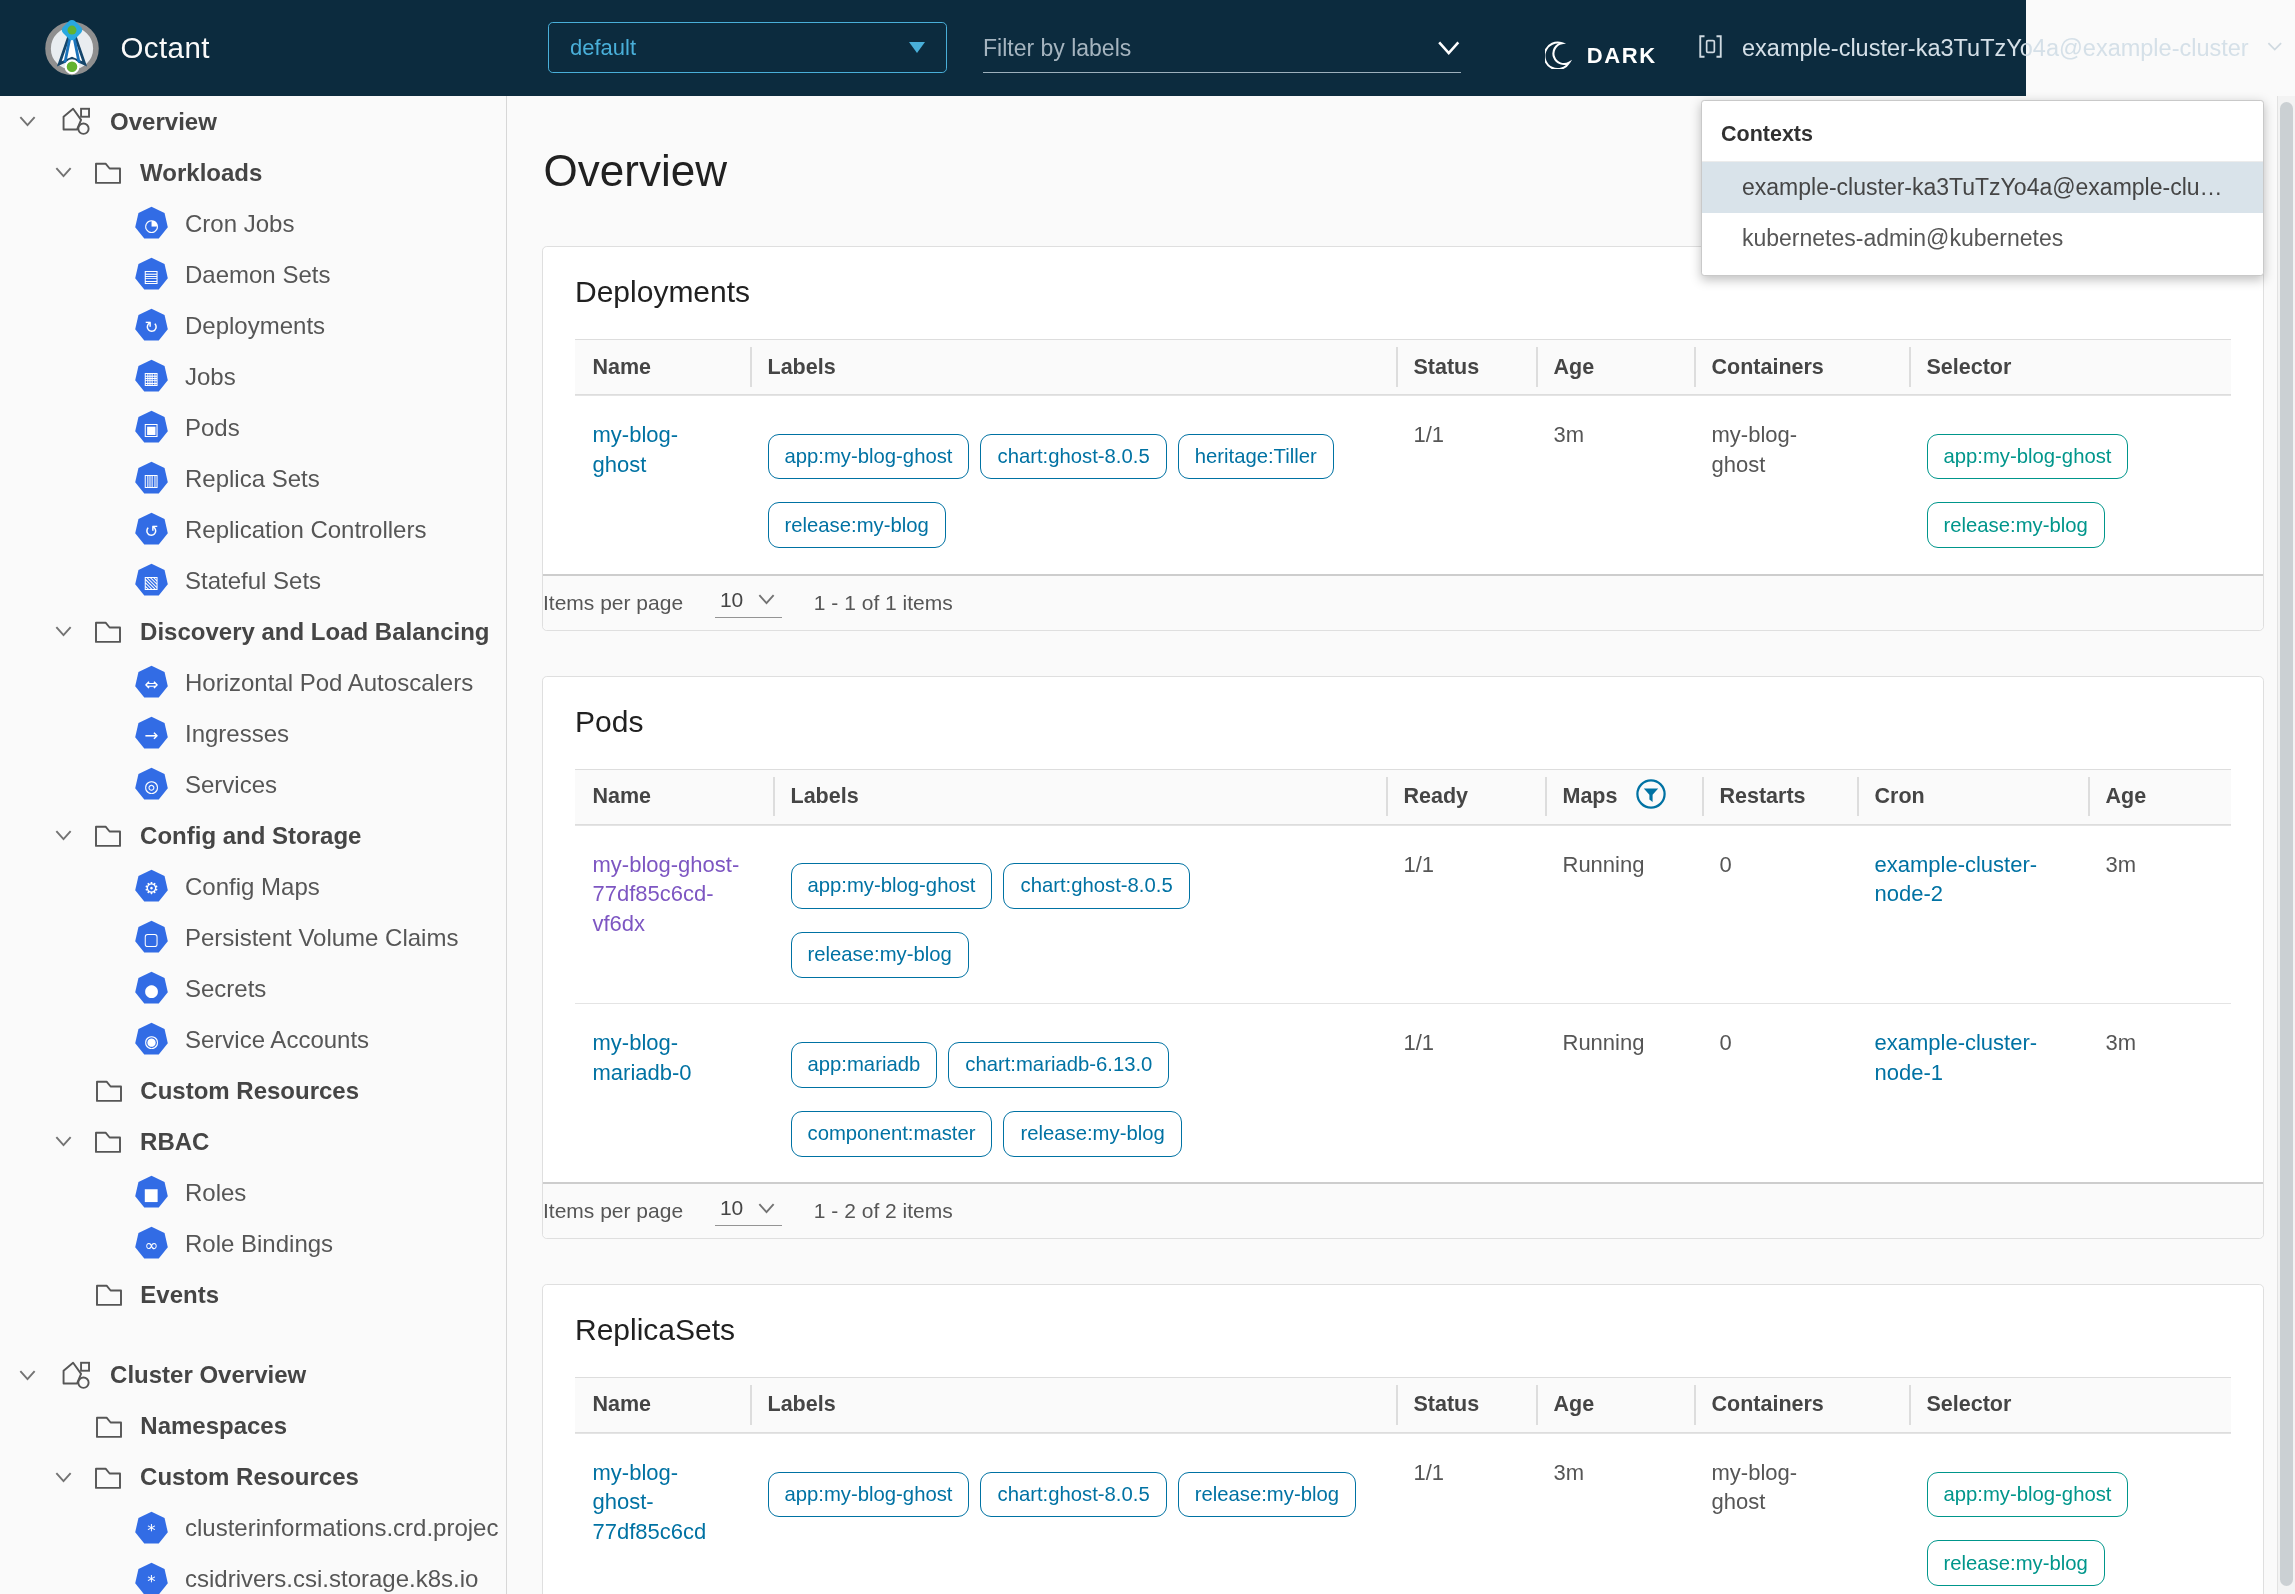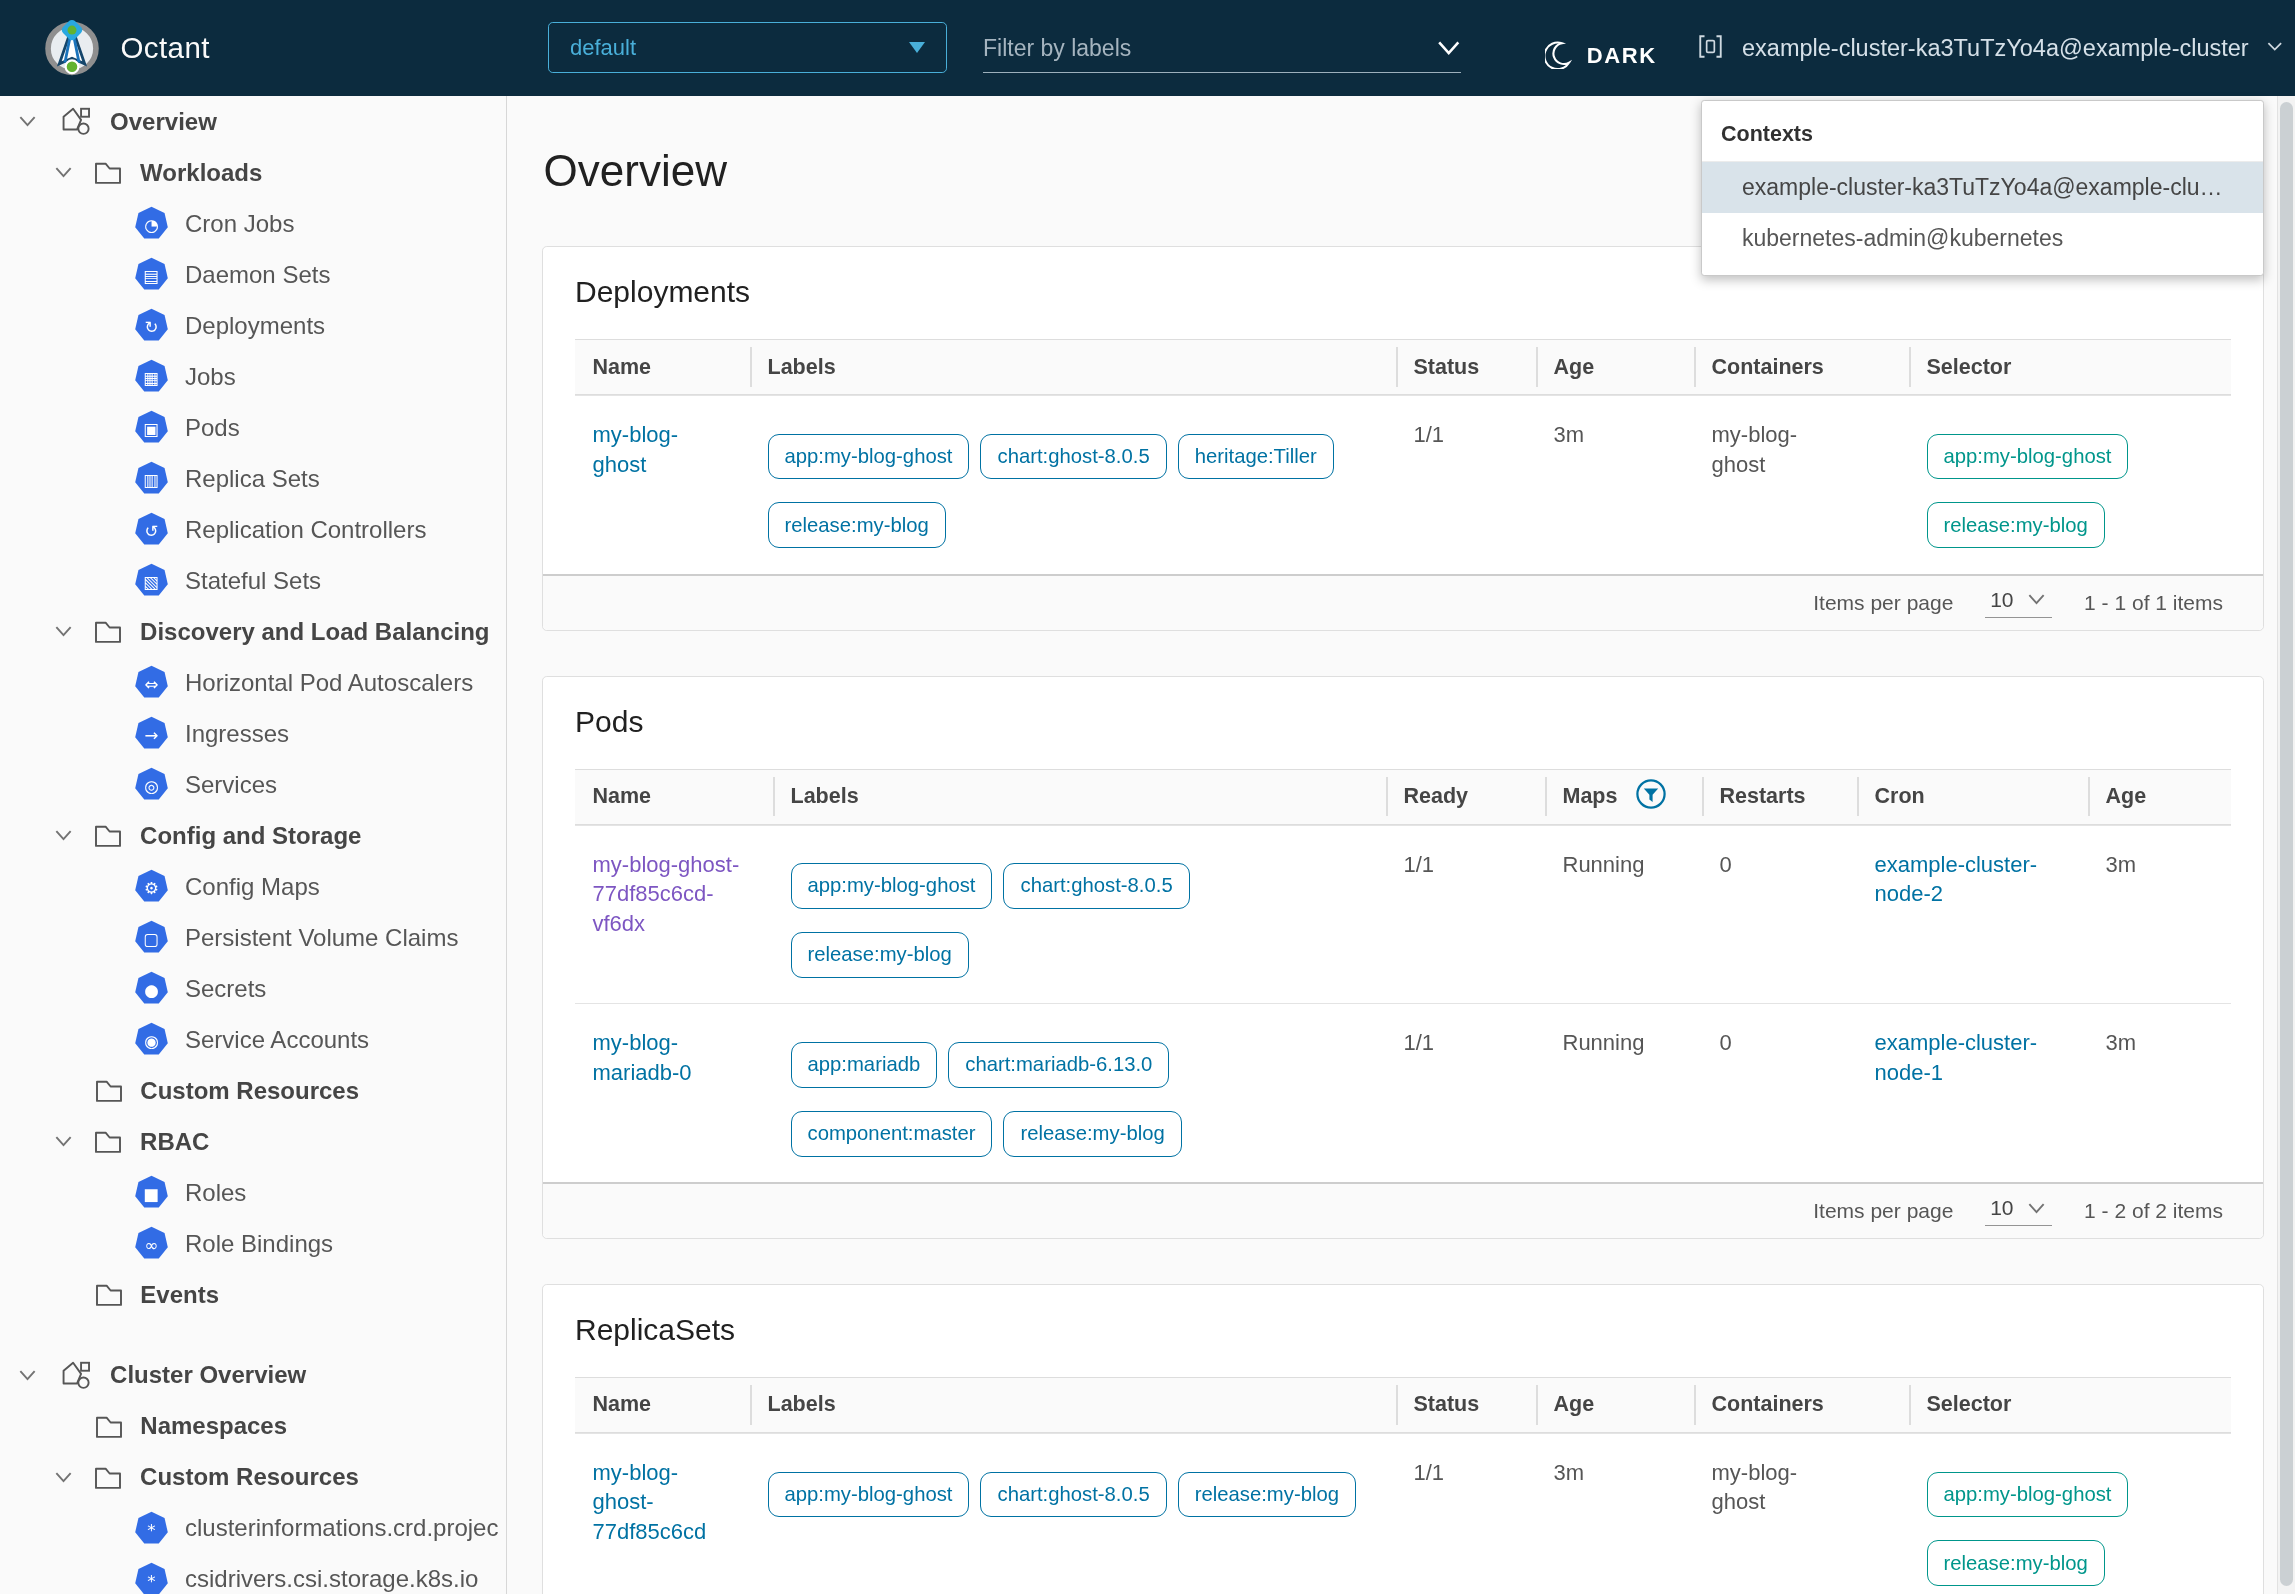--- a/index.html
+++ b/index.html
@@ -2,21 +2,21 @@
 <html style="font-size:12.8px"><head>
 <meta charset="utf-8">
 <style>
   html,body{margin:0;padding:0}
   body{
     position:relative;width:2295px;height:1594px;overflow:hidden;
     background:#fafafa;font-family:"Liberation Sans",sans-serif;
     -webkit-font-smoothing:antialiased;
   }
   
-  .topbar{position:absolute;left:0;top:0;width:2295px;height:96px;background:#0c2b3e;z-index:40}
+  .topbar{position:absolute;left:0;top:0;width:2026px;height:96px;background:#0c2b3e;z-index:40}
   .brand{position:absolute;left:41px;top:0;height:96px;display:flex;align-items:center;gap:17.5px}
   .app-name{color:#fafafa;font-size:29.5px;letter-spacing:0.4px}
   .ns-select{
     position:absolute;left:548px;top:22px;width:399px;height:51px;box-sizing:border-box;
     border:1.6px solid #49afd9;border-radius:4.8px;display:flex;align-items:center;justify-content:space-between;
     padding:0 21px;color:#49afd9;font-size:22px;cursor:pointer;
   }
   .ns-caret{width:0;height:0;border-left:8.8px solid transparent;border-right:8.8px solid transparent;border-top:11px solid #49afd9}
   .label-filter{
     position:absolute;left:983px;top:25.5px;width:478px;height:46px;border-bottom:1.6px solid #9db0bc;
@@ -69,21 +69,21 @@
   .td{box-sizing:border-box;flex:none;padding:24px 14.3px 14.3px 17.5px;font-size:22px;color:#565656;line-height:29.5px}
   .td-inner{display:block}
   a.cell-link{color:#0072a3;text-decoration:none;cursor:pointer}
   a.cell-link.visited{color:#7d56c2}
   .chips{display:flex;flex-wrap:wrap;margin-top:1.6px}
   .chips.stacked{flex-direction:column;align-items:flex-start}
   .chip{border:1.6px solid #0072a3;color:#0072a3;border-radius:11px;padding:7.2px 16px;font-size:20.3px;
         margin:12px 11px 11px 0;white-space:nowrap;background:#fff}
   .chip.teal{border-color:#00968b;color:#00968b}
   .card-footer{border-top:2.4px solid #cdcdcd;background:#fafafa;height:54px;border-radius:0 0 4.8px 4.8px;
-        display:flex;align-items:center;justify-content:flex-end;gap:32px;padding-right:40px;
+        display:flex;align-items:center;gap:32px;padding-right:40px;
         font-size:21px;color:#565656}
   .page-size{display:flex;align-items:center;gap:12.8px;border-bottom:1.6px solid #949494;padding:0 4.8px 4.8px 4.8px;color:#454545;cursor:pointer}
   
   .card-deployments .c0,.card-replicasets .c0{width:175px}
   .card-deployments .c1,.card-replicasets .c1{width:646px}
   .card-deployments .c2,.card-replicasets .c2{width:140px}
   .card-deployments .c3,.card-replicasets .c3{width:158px}
   .card-deployments .c4,.card-replicasets .c4{width:215px}
   .card-deployments .c5,.card-replicasets .c5{width:360px}
   .card-pods .c0{width:198px}.card-pods .c1{width:613px}.card-pods .c2{width:159px}

